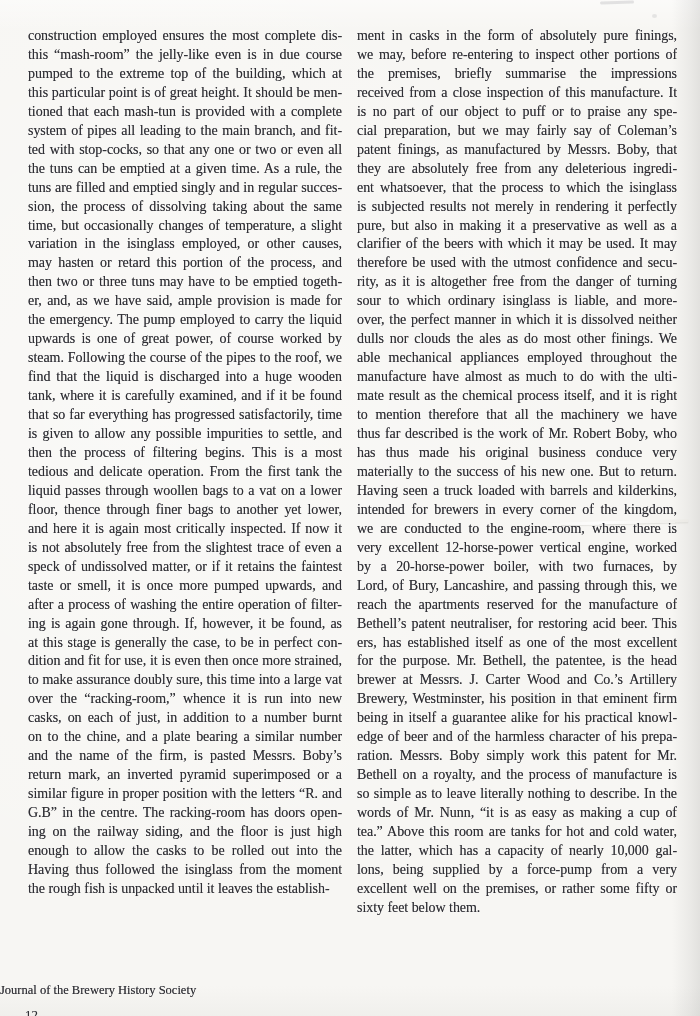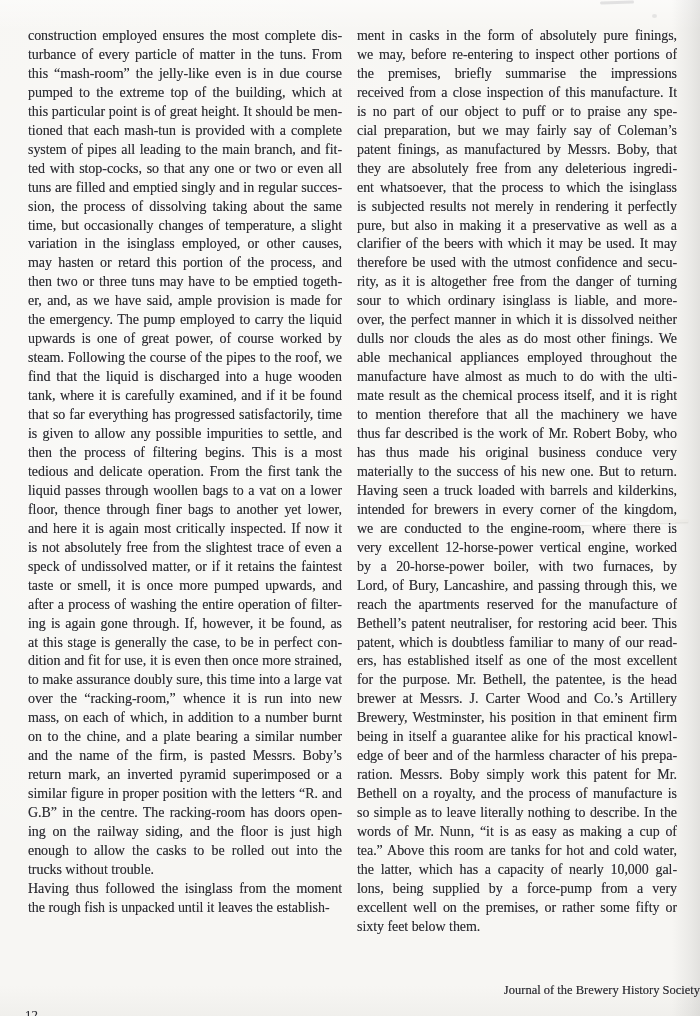--- a/index.html
+++ b/index.html
@@ -54,43 +54,43 @@
   .line.last { text-align-last: left; }
   .footer-page-number {
     position: absolute;
     left: 25px; top: 1007px;
     font-size: 13px;
     text-shadow: 0 0 0.4px rgba(47,47,55,0.55);
   }
   .footer-title {
     position: absolute;
     left: 0; right: 0; top: 983px;
-    text-align: right;
+    text-align: left;
     font-size: 12.5px;
     text-shadow: 0 0 0.4px rgba(47,47,55,0.55);
   }
 </style>
 </head>
 <body>
 
 <div class="page">
   <div class="smudge-a"></div>
   <div class="smudge-b"></div>
   <div class="crease"></div>
 
   <div class="col col-left">
     <div class="para">
         <div class="line">construction employed ensures the most complete dis-</div>
-        <div class="line">turbance of every particle of matter in the tuns. From</div>
         <div class="line">this “mash-room” the jelly-like even is in due course</div>
         <div class="line">pumped to the extreme top of the building, which at</div>
         <div class="line">this particular point is of great height. It should be men-</div>
         <div class="line">tioned that each mash-tun is provided with a complete</div>
         <div class="line">system of pipes all leading to the main branch, and fit-</div>
         <div class="line">ted with stop-cocks, so that any one or two or even all</div>
+        <div class="line">the tuns can be emptied at a given time. As a rule, the</div>
         <div class="line">tuns are filled and emptied singly and in regular succes-</div>
         <div class="line">sion, the process of dissolving taking about the same</div>
         <div class="line">time, but occasionally changes of temperature, a slight</div>
         <div class="line">variation in the isinglass employed, or other causes,</div>
         <div class="line">may hasten or retard this portion of the process, and</div>
         <div class="line">then two or three tuns may have to be emptied togeth-</div>
         <div class="line">er, and, as we have said, ample provision is made for</div>
         <div class="line">the emergency. The pump employed to carry the liquid</div>
         <div class="line">upwards is one of great power, of course worked by</div>
         <div class="line">steam. Following the course of the pipes to the roof, we</div>
@@ -105,29 +105,28 @@
         <div class="line">and here it is again most critically inspected. If now it</div>
         <div class="line">is not absolutely free from the slightest trace of even a</div>
         <div class="line">speck of undissolved matter, or if it retains the faintest</div>
         <div class="line">taste or smell, it is once more pumped upwards, and</div>
         <div class="line">after a process of washing the entire operation of filter-</div>
         <div class="line">ing is again gone through. If, however, it be found, as</div>
         <div class="line">at this stage is generally the case, to be in perfect con-</div>
         <div class="line">dition and fit for use, it is even then once more strained,</div>
         <div class="line">to make assurance doubly sure, this time into a large vat</div>
         <div class="line">over the “racking-room,” whence it is run into new</div>
-        <div class="line">mass, on each of which, in addition to a number burnt</div>
+        <div class="line">casks, on each of just, in addition to a number burnt</div>
         <div class="line">on to the chine, and a plate bearing a similar number</div>
         <div class="line">and the name of the firm, is pasted Messrs. Boby’s</div>
         <div class="line">return mark, an inverted pyramid superimposed or a</div>
         <div class="line">similar figure in proper position with the letters “R. and</div>
         <div class="line">G.B” in the centre. The racking-room has doors open-</div>
         <div class="line">ing on the railway siding, and the floor is just high</div>
         <div class="line">enough to allow the casks to be rolled out into the</div>
-        <div class="line last">trucks without trouble.</div>
       </div>
     <div class="para">
         <div class="line">Having thus followed the isinglass from the moment</div>
         <div class="line last">the rough fish is unpacked until it leaves the establish-</div>
       </div>
   </div>
 
   <div class="col col-right">
     <div class="para">
         <div class="line">ment in casks in the form of absolutely pure finings,</div>
@@ -155,21 +154,20 @@
         <div class="line">has thus made his original business conduce very</div>
         <div class="line">materially to the success of his new one. But to return.</div>
         <div class="line">Having seen a truck loaded with barrels and kilderkins,</div>
         <div class="line">intended for brewers in every corner of the kingdom,</div>
         <div class="line">we are conducted to the engine-room, where there is</div>
         <div class="line">very excellent 12-horse-power vertical engine, worked</div>
         <div class="line">by a 20-horse-power boiler, with two furnaces, by</div>
         <div class="line">Lord, of Bury, Lancashire, and passing through this, we</div>
         <div class="line">reach the apartments reserved for the manufacture of</div>
         <div class="line">Bethell’s patent neutraliser, for restoring acid beer. This</div>
-        <div class="line">patent, which is doubtless familiar to many of our read-</div>
         <div class="line">ers, has established itself as one of the most excellent</div>
         <div class="line">for the purpose. Mr. Bethell, the patentee, is the head</div>
         <div class="line">brewer at Messrs. J. Carter Wood and Co.’s Artillery</div>
         <div class="line">Brewery, Westminster, his position in that eminent firm</div>
         <div class="line">being in itself a guarantee alike for his practical knowl-</div>
         <div class="line">edge of beer and of the harmless character of his prepa-</div>
         <div class="line">ration. Messrs. Boby simply work this patent for Mr.</div>
         <div class="line">Bethell on a royalty, and the process of manufacture is</div>
         <div class="line">so simple as to leave literally nothing to describe. In the</div>
         <div class="line">words of Mr. Nunn, “it is as easy as making a cup of</div>

